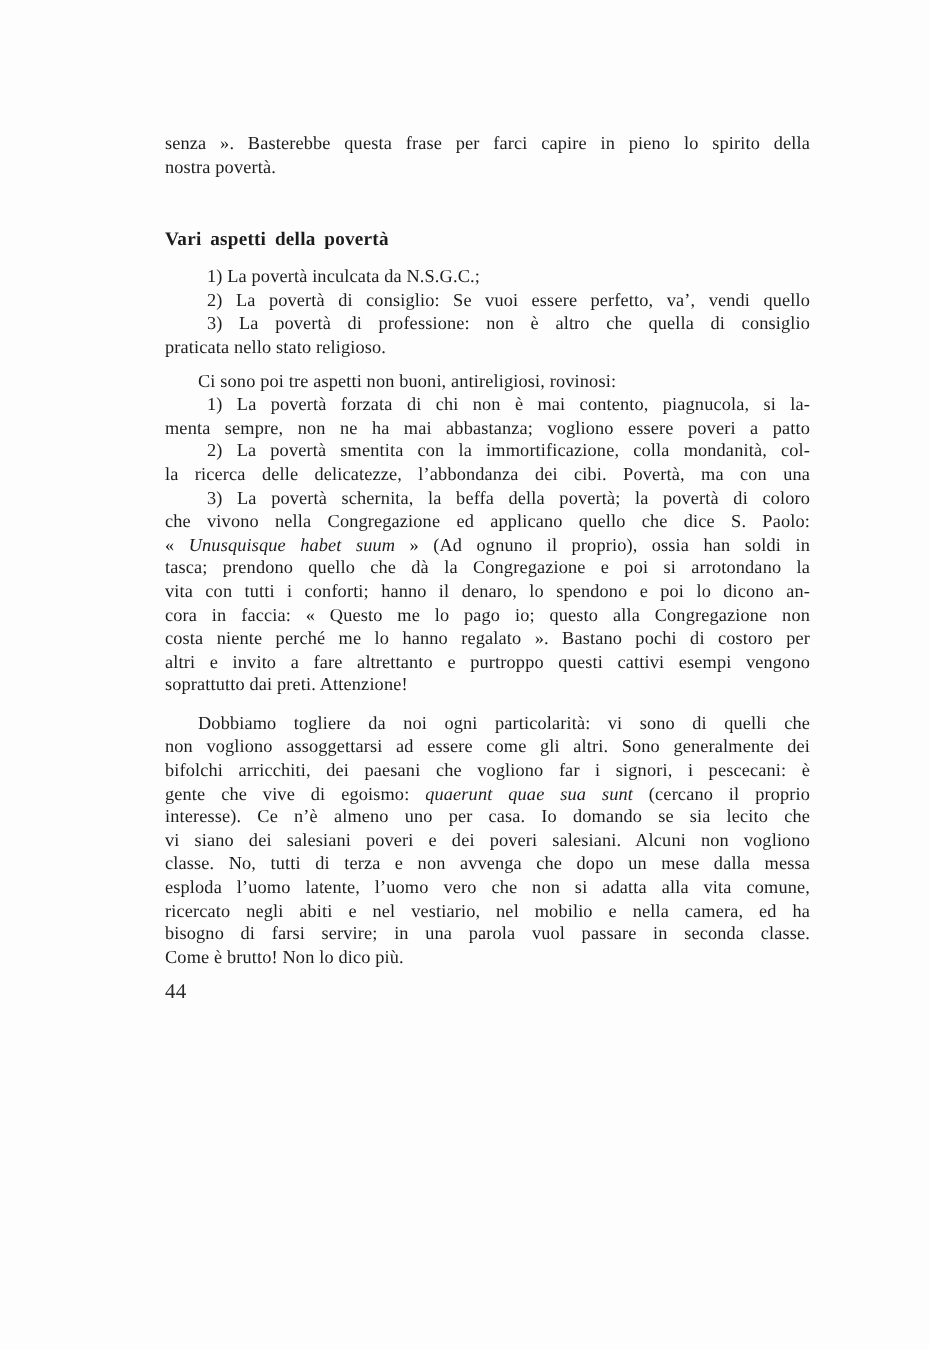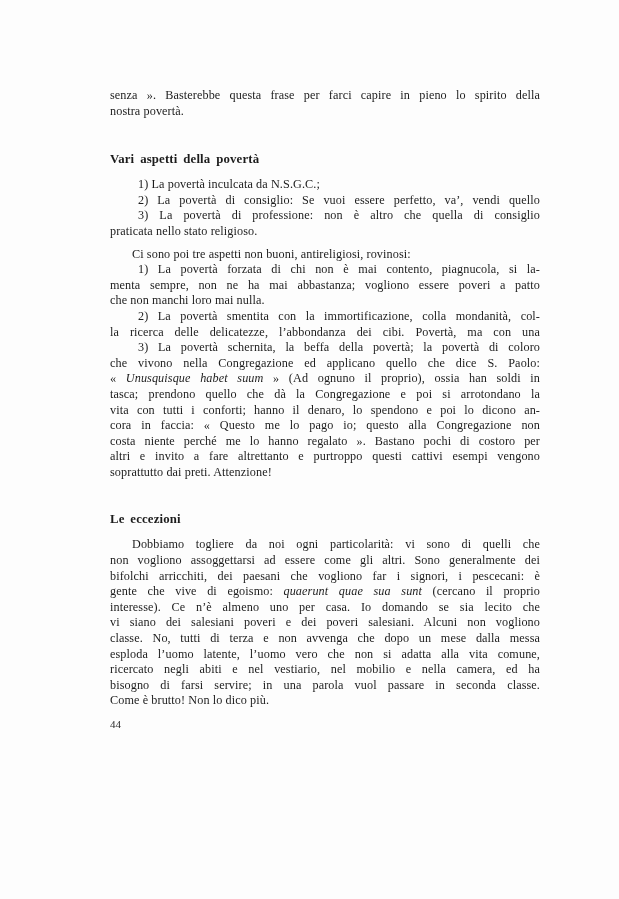--- a/index.html
+++ b/index.html
@@ -42,21 +42,21 @@
     font-size: 12.8px;
     font-weight: bold;
     line-height: 16px;
     height: 16px;
     word-spacing: 2.5px;
     letter-spacing: 0.15px;
     font-family: Liberation Serif, serif;
   }
   .pageno {
     margin-top: 8px;
-    font-size: 11px;
+    font-size: 14px;
     color: #2d2d2d;
   }
   .speck {
     position: absolute;
     left: 387px;
     top: 558px;
     width: 2px;
     height: 2px;
     border-radius: 50%;
     background: #b5b5b5;
@@ -77,34 +77,32 @@
       <div style="margin-top: 10px;">
         <div class="line" style="padding-left: 28px;"><span>1)  La povertà inculcata da N.S.G.C.;</span></div>
         <div class="line just" style="padding-left: 28px;"><span>2)  La povertà di consiglio:  Se vuoi essere perfetto, va’, vendi quello</span></div>
         <div class="line just" style="padding-left: 28px;"><span>3)  La povertà di professione:  non è altro che quella di consiglio</span></div>
         <div class="line"><span>praticata nello stato religioso.</span></div>
       </div>
       <div style="margin-top: 7px;">
         <div class="line" style="padding-left: 22px;"><span>Ci sono poi tre aspetti non buoni, antireligiosi, rovinosi:</span></div>
         <div class="line just" style="padding-left: 28px;"><span>1)  La povertà forzata di chi non è mai contento, piagnucola, si la-</span></div>
         <div class="line just"><span>menta sempre, non ne ha mai abbastanza; vogliono essere poveri a patto</span></div>
-        <div class="line"><span>che non manchi loro mai nulla.</span></div>
         <div class="line just" style="padding-left: 28px;"><span>2)  La povertà smentita con la immortificazione, colla mondanità, col-</span></div>
         <div class="line just"><span>la ricerca delle delicatezze, l’abbondanza dei cibi. Povertà, ma con una</span></div>
         <div class="line just" style="padding-left: 28px;"><span>3)  La povertà schernita, la beffa della povertà; la povertà di coloro</span></div>
         <div class="line just"><span>che vivono nella Congregazione ed applicano quello che dice S. Paolo:</span></div>
         <div class="line just"><span>« </span><i>Unusquisque habet suum</i><span> » (Ad ognuno il proprio), ossia han soldi in</span></div>
         <div class="line just"><span>tasca; prendono quello che dà la Congregazione e poi si arrotondano la</span></div>
         <div class="line just"><span>vita con tutti i conforti; hanno il denaro, lo spendono e poi lo dicono an-</span></div>
         <div class="line just"><span>cora in faccia:  « Questo me lo pago io; questo alla Congregazione non</span></div>
         <div class="line just"><span>costa niente perché me lo hanno regalato ». Bastano pochi di costoro per</span></div>
         <div class="line just"><span>altri e invito a fare altrettanto e purtroppo questi cattivi esempi vengono</span></div>
         <div class="line"><span>soprattutto dai preti. Attenzione!</span></div>
       </div>
-      <h2 class="heading" style="margin-top: 31px;">Le eccezioni</h2>
       <div style="margin-top: 10px;">
         <div class="line just" style="padding-left: 22px;"><span>Dobbiamo togliere da noi ogni particolarità:  vi sono di quelli che</span></div>
         <div class="line just"><span>non vogliono assoggettarsi ad essere come gli altri. Sono generalmente dei</span></div>
         <div class="line just"><span>bifolchi arricchiti, dei paesani che vogliono far i signori, i pescecani:  è</span></div>
         <div class="line just"><span>gente che vive di egoismo:  </span><i>quaerunt quae sua sunt</i><span> (cercano il proprio</span></div>
         <div class="line just"><span>interesse). Ce n’è almeno uno per casa. Io domando se sia lecito che</span></div>
         <div class="line just"><span>vi siano dei salesiani poveri e dei poveri salesiani. Alcuni non vogliono</span></div>
         <div class="line just"><span>classe. No, tutti di terza e non avvenga che dopo un mese dalla messa</span></div>
         <div class="line just"><span>esploda l’uomo latente, l’uomo vero che non si adatta alla vita comune,</span></div>
         <div class="line just"><span>ricercato negli abiti e nel vestiario, nel mobilio e nella camera, ed ha</span></div>

